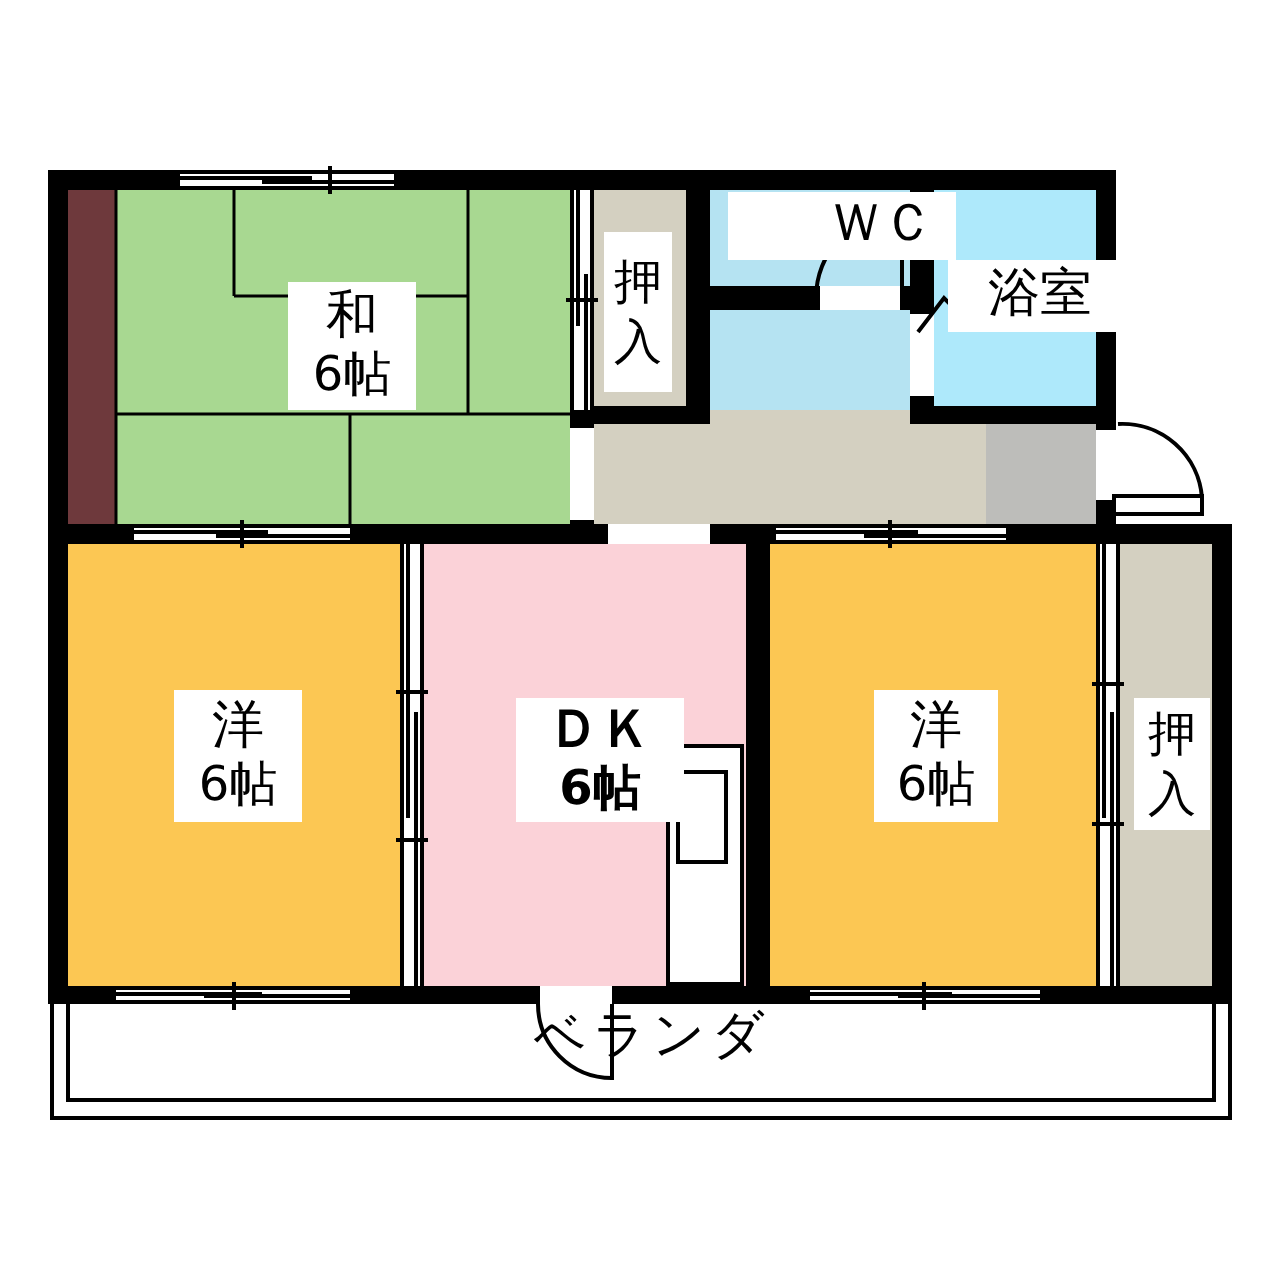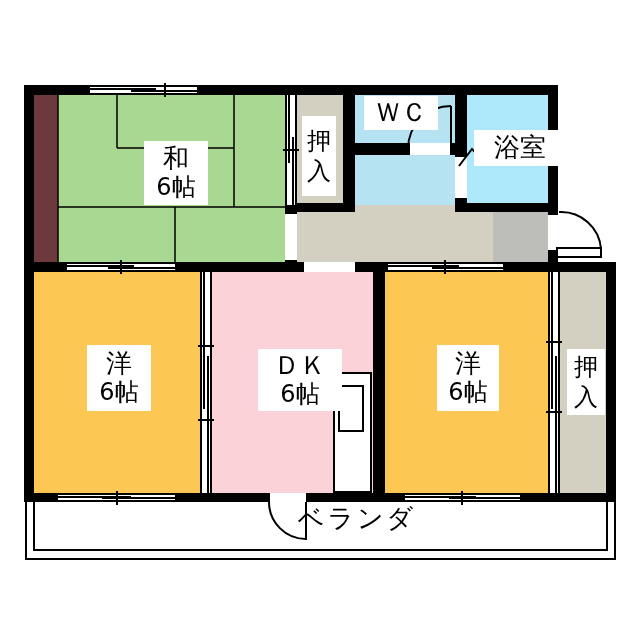--- a/index.html
+++ b/index.html
@@ -30,21 +30,21 @@
   .open-v{position:absolute;background:#fff;border-top:2px solid #000;border-bottom:2px solid #000;}
   
   .kitchen{position:absolute;background:#fff;border:2px solid #000;box-sizing:border-box;}
   
   .rail{position:absolute;border-left:2px solid #000;border-right:2px solid #000;border-bottom:2px solid #000;box-sizing:border-box;}
   
   .lbl{position:absolute;background:#fff;display:flex;flex-direction:column;align-items:center;
        justify-content:center;font-size:26px;line-height:1.15;text-align:center;}
   .lbl .size{font-size:24px;}
   .lbl.vert{font-size:24px;line-height:1.25;}
-  .lbl.nobg{background:transparent;flex-direction:row;letter-spacing:3px;white-space:nowrap;margin-left:31px;}
+  .lbl.nobg{background:transparent;flex-direction:row;letter-spacing:3px;white-space:nowrap;}
   svg.overlay{position:absolute;left:0;top:0;pointer-events:none;}
 </style>
 </head>
 <body>
 
 <div id="plan">
 
   <div class="fill c-edge" style="left:34px;top:95px;width:24px;height:167px;"></div>
   <div class="fill c-tatami" style="left:58px;top:95px;width:227px;height:167px;"></div>
   <div class="fill c-beige" style="left:297px;top:95px;width:46px;height:110px;"></div>
@@ -150,31 +150,31 @@
   </svg>
 
   <div class="lbl" style="left:144px;top:141px;width:64px;height:64px;">
     <span>和</span>
     <span class="size">6帖</span>
   </div>
   <div class="lbl vert" style="left:302px;top:116px;width:34px;height:80px;">
     <span>押</span>
     <span>入</span>
   </div>
-  <div class="lbl" style="left:364px;top:96px;width:74px;height:34px;">
+  <div class="lbl" style="left:364px;top:96px;width:74px;height:34px;padding-left:40px;">
     <span>ＷＣ</span>
   </div>
   <div class="lbl" style="left:474px;top:130px;width:92px;height:36px;">
     <span>浴室</span>
   </div>
   <div class="lbl" style="left:87px;top:345px;width:64px;height:66px;">
     <span>洋</span>
     <span class="size">6帖</span>
   </div>
-  <div class="lbl" style="left:258px;top:349px;width:84px;height:62px;">
+  <div class="lbl" style="left:258px;top:349px;width:84px;height:62px;font-weight:bold;">
     <span>ＤＫ</span>
     <span class="size">6帖</span>
   </div>
   <div class="lbl" style="left:437px;top:345px;width:62px;height:66px;">
     <span>洋</span>
     <span class="size">6帖</span>
   </div>
   <div class="lbl vert" style="left:567px;top:349px;width:38px;height:66px;">
     <span>押</span>
     <span>入</span>

